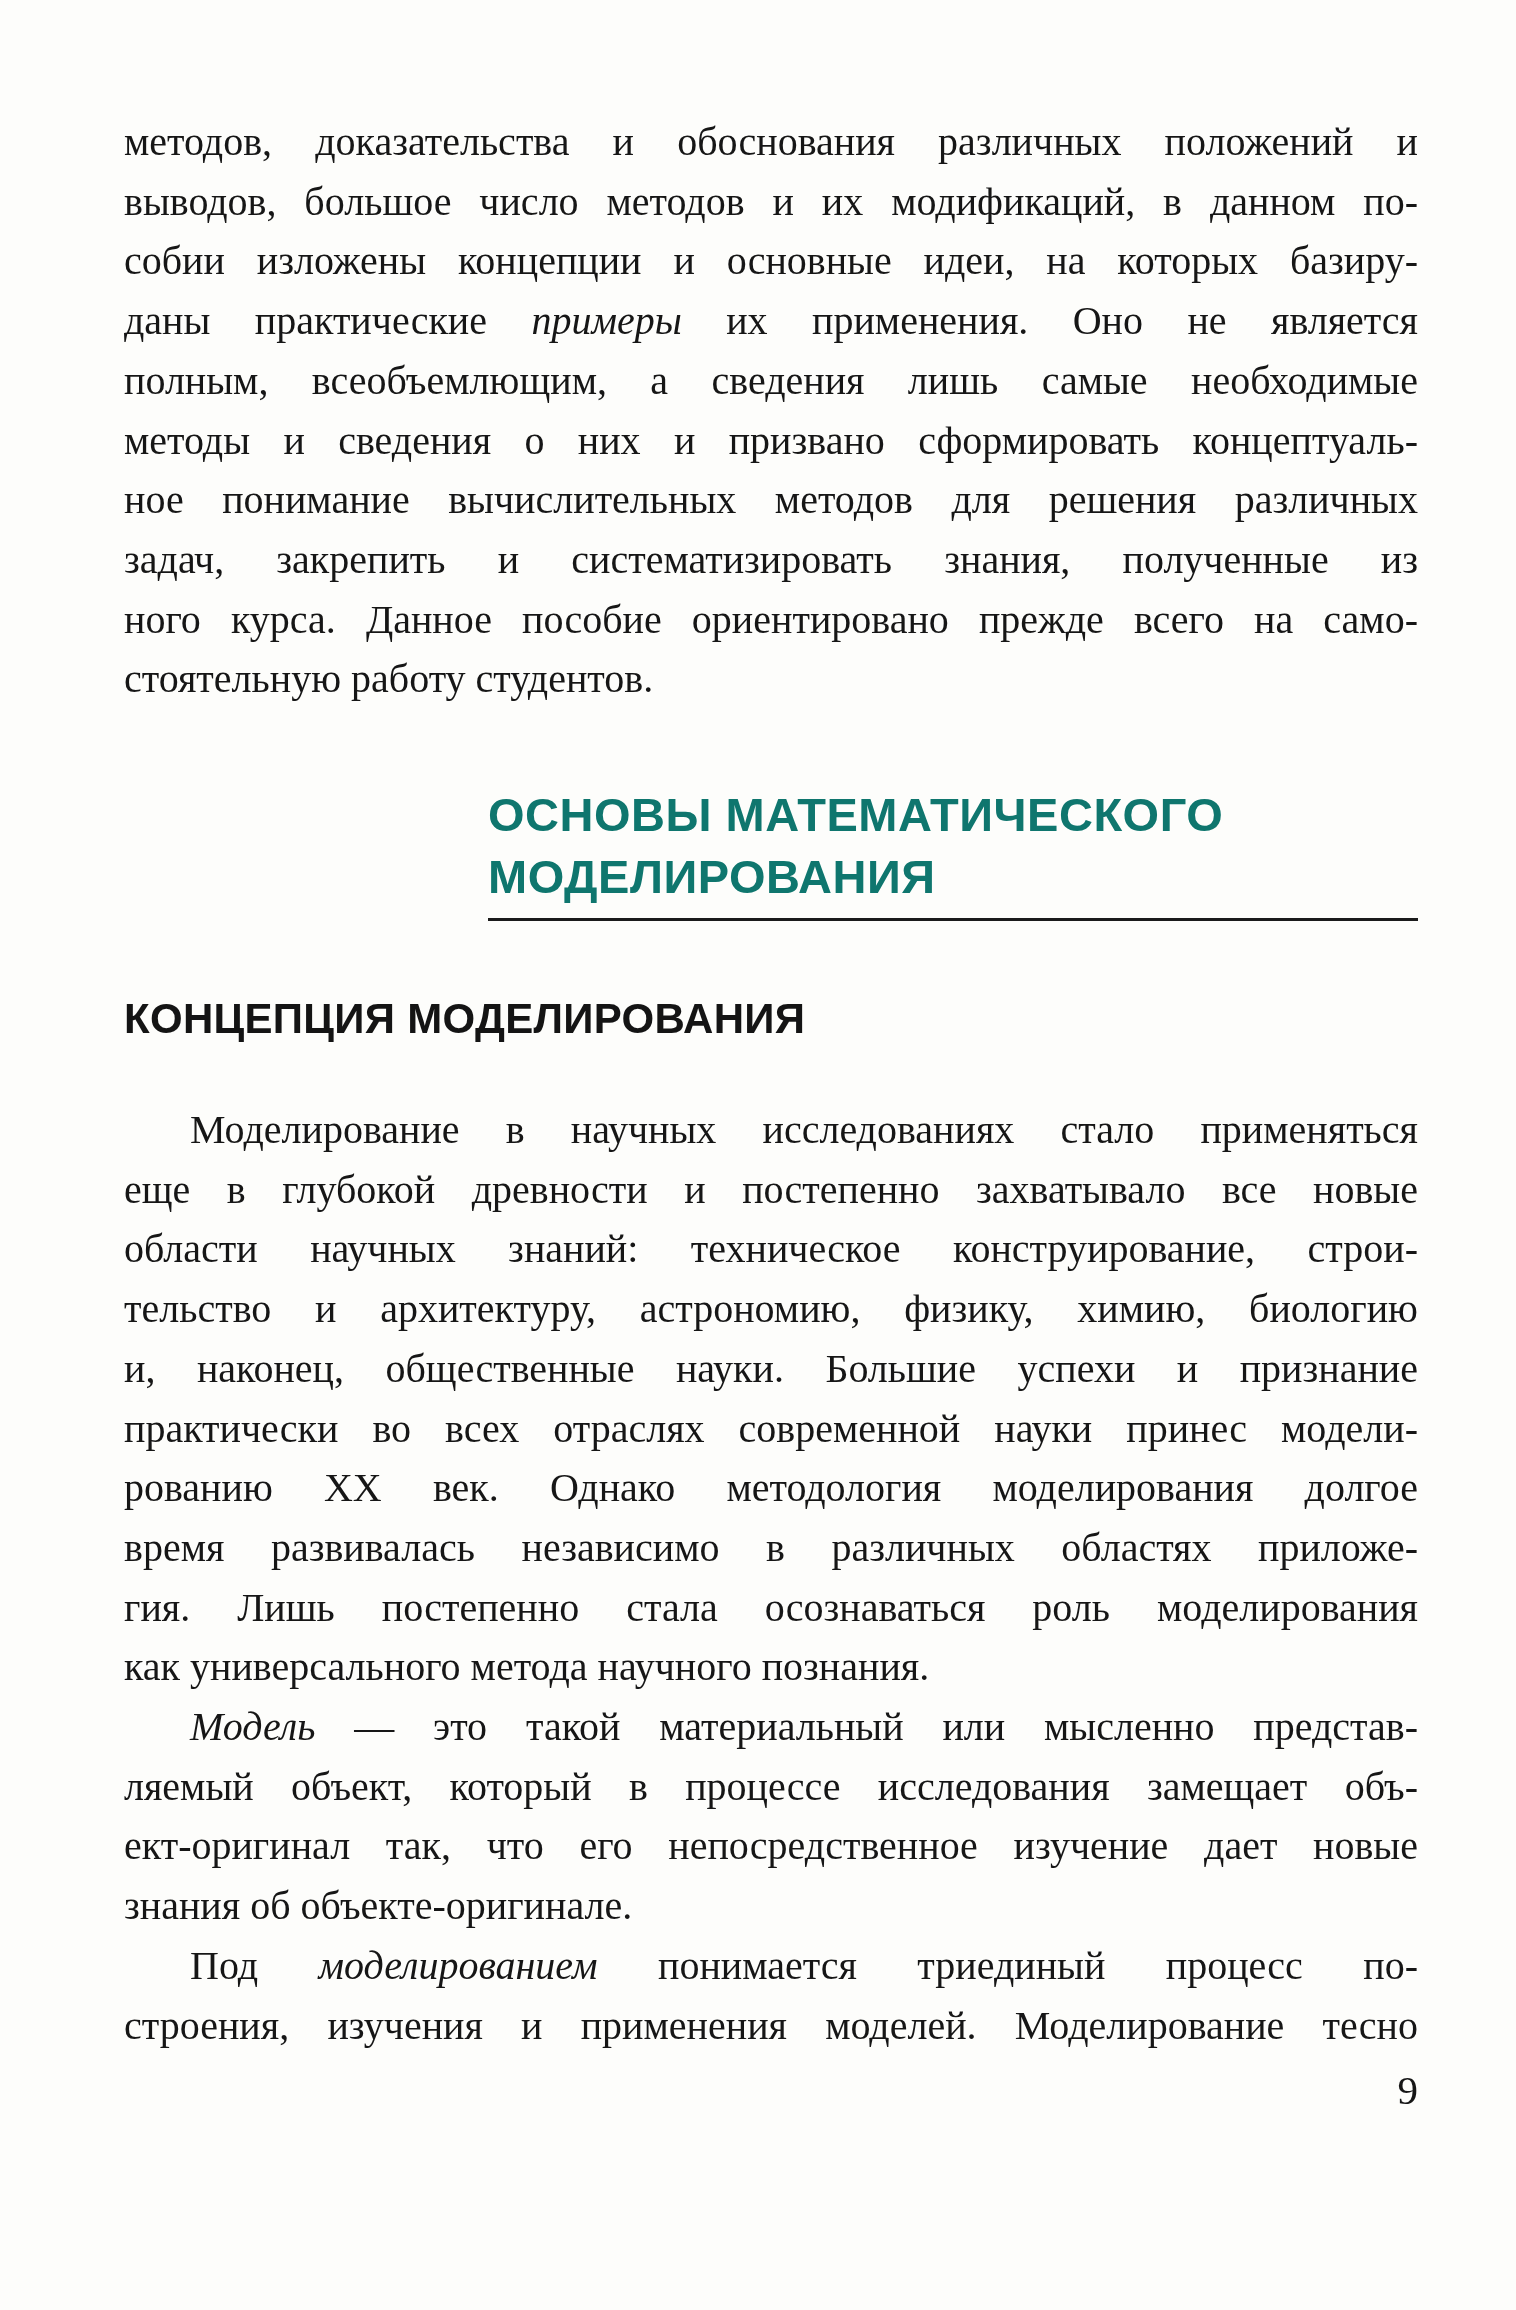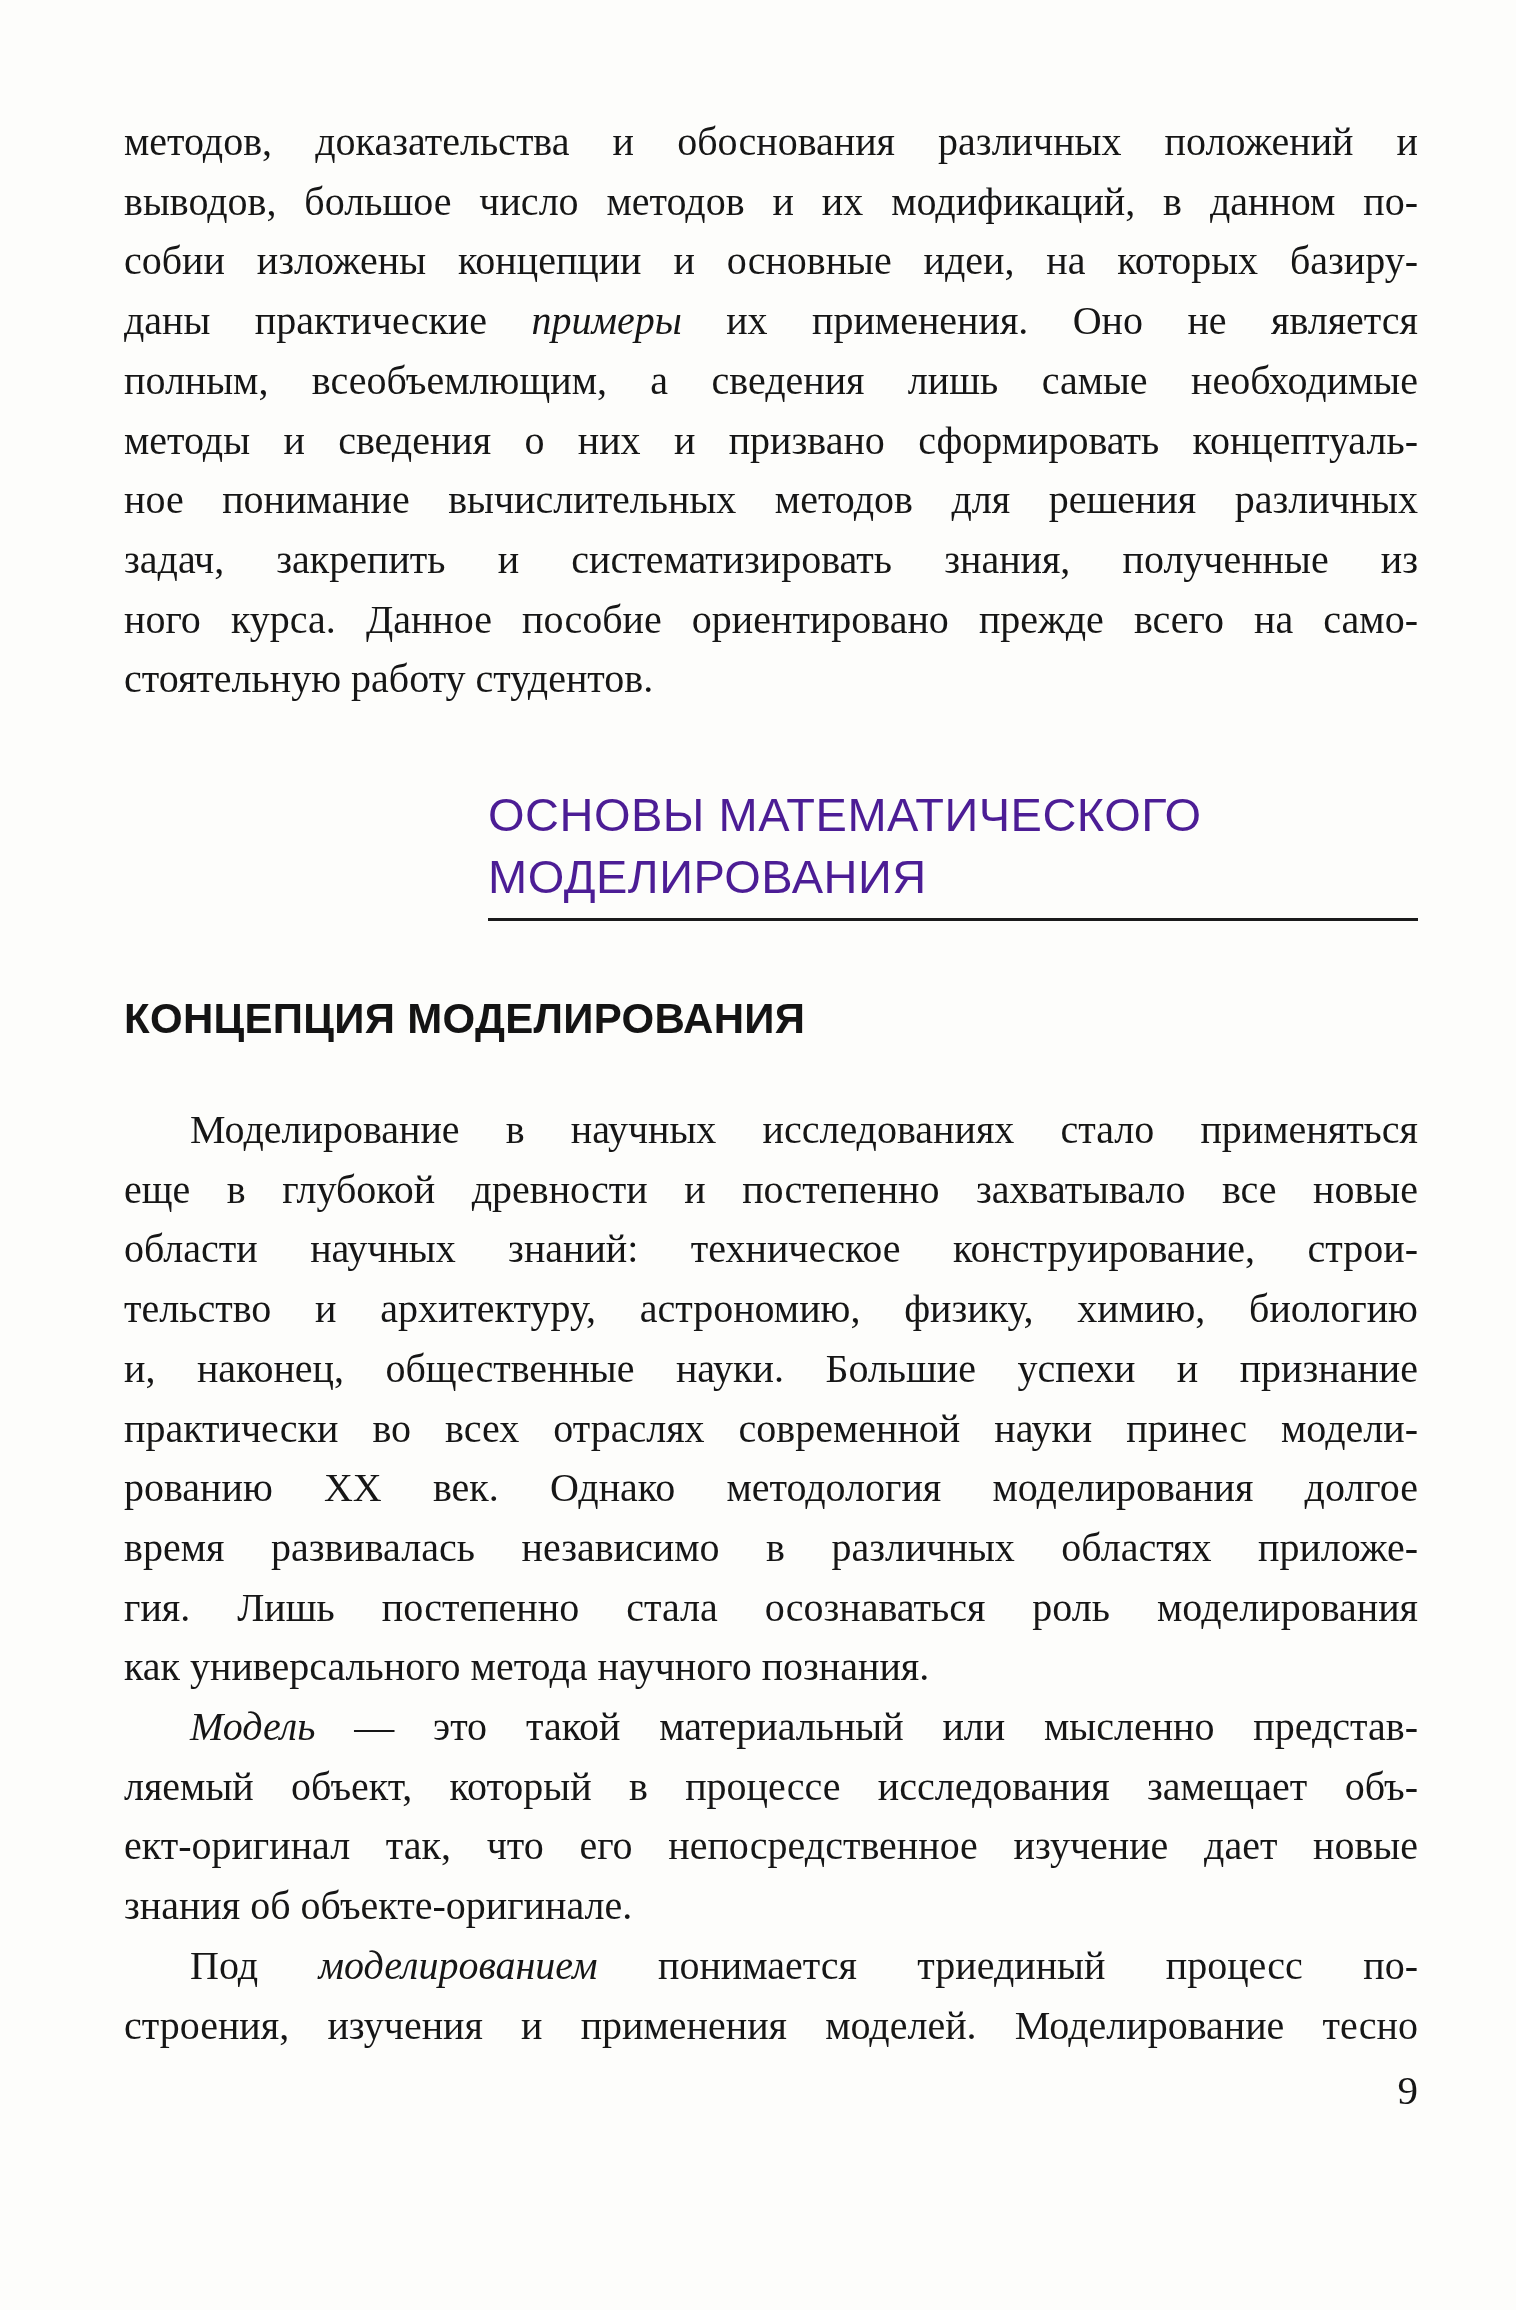--- a/index.html
+++ b/index.html
@@ -26,25 +26,25 @@
   }
   .line.lastline { text-align-last: left; }
   .line.indent { text-indent: 66px; }
   .line em { font-style: italic; margin-top: 16px; }
   .heading-block {
     margin-left: 364px;
     margin-top: 75px;
   }
   .chapter-title {
     font-family: "Liberation Sans", sans-serif;
-    font-weight: normal;
+    font-weight: bold;
     font-size: 47px;
     line-height: 62px;
     letter-spacing: 0.5px;
-    color: #4c1d95;
+    color: #0f766e;
   }
   .heading-rule {
     height: 3px;
     background: #1b1b1b;
     margin-top: 10px;
   }
   .subheading {
     font-family: "Liberation Sans", sans-serif;
     font-weight: bold;
     font-size: 42px;

